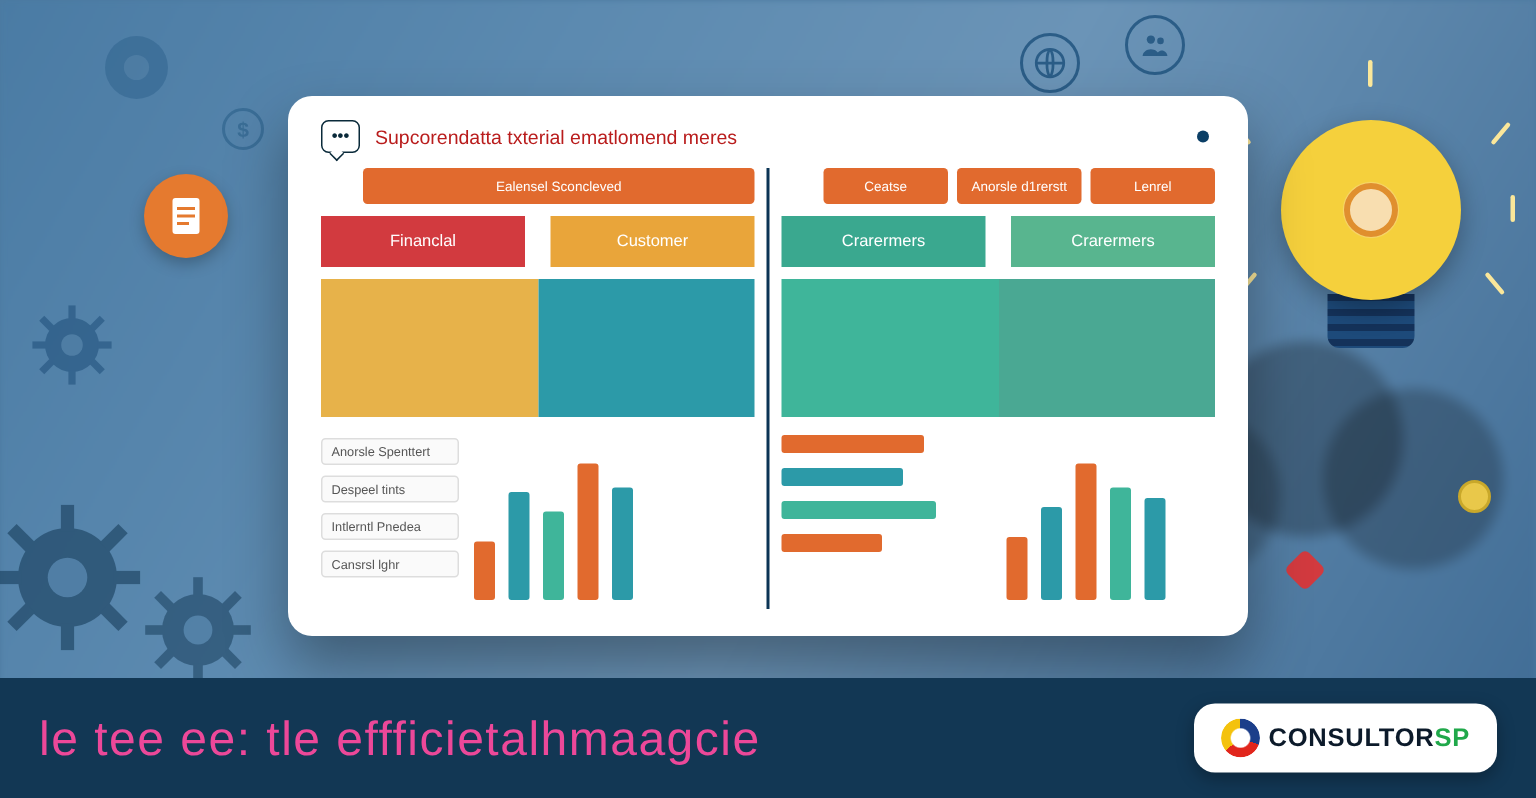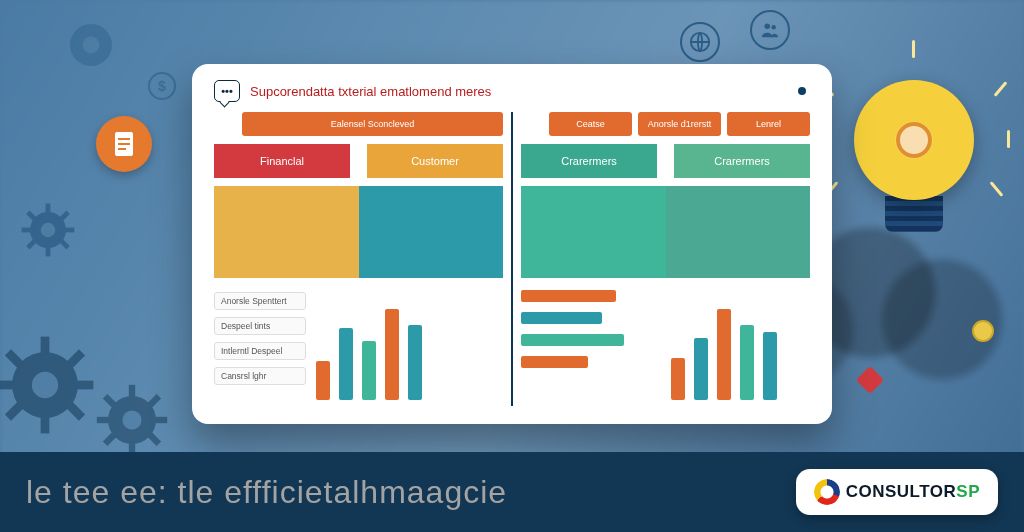--- a/index.html
+++ b/index.html
@@ -77,21 +77,21 @@
   .legend div{font-size:8.5px;color:#555;border:1px solid #ddd;border-radius:3px;padding:3px 6px;background:#fafafa;}
   .bars{flex:1;display:flex;align-items:flex-end;gap:9px;height:100%;padding-bottom:6px;}
   .bars span{display:block;width:14px;border-radius:2px;}
 
   .prog-col{flex:1;display:flex;flex-direction:column;gap:10px;padding-top:4px;}
   .prog{height:12px;border-radius:2px;}
   .prog.o{background:#e16a2e;} .prog.t{background:#2c9aa8;} .prog.g{background:#3fb59a;}
 
   
   .caption{position:absolute;left:0;right:0;bottom:0;height:80px;background:#123754;display:flex;align-items:center;padding:0 26px;}
-  .caption-text{color:#a3a3a3;font-size:32px;letter-spacing:1px;font-weight:300;}
+  .caption-text{color:#ec4899;font-size:32px;letter-spacing:1px;font-weight:300;}
   .brand{margin-left:auto;background:#fff;border-radius:14px;padding:10px 18px;display:flex;align-items:center;gap:6px;box-shadow:0 4px 12px rgba(0,0,0,.3);}
   .brand-swirl{width:26px;height:26px;border-radius:50%;
     background:conic-gradient(#1b3e8a 0 110deg,#e1261c 110deg 230deg,#f4c20d 230deg 360deg);
     mask:radial-gradient(circle,transparent 0 6px,#000 7px);
     -webkit-mask:radial-gradient(circle,transparent 0 6px,#000 7px);}
   .brand-text{font-weight:800;color:#0c1a2a;font-size:17px;letter-spacing:.5px;}
   .brand-text .sp{color:#20a84a;}
 </style>
 </head>
 <body>
@@ -237,21 +237,21 @@
     </div>
     <div class="color-row">
       <div class="block b3"></div>
       <div class="block b4"></div>
     </div>
 
     <div class="bottom">
       <div class="legend">
         <div>Anorsle Spenttert</div>
         <div>Despeel tints</div>
-        <div>Intlerntl Despeel</div>
+        <div>Intlerntl Pnedea</div>
         <div>Cansrsl lghr</div>
       </div>
       <div class="bars" id="bars-left">
           <span style="height: 34.2857%; background: rgb(225, 106, 46);"></span>
           <span style="height: 62.8571%; background: rgb(44, 154, 168);"></span>
           <span style="height: 51.4286%; background: rgb(63, 181, 154);"></span>
           <span style="height: 80%; background: rgb(225, 106, 46);"></span>
           <span style="height: 65.7143%; background: rgb(44, 154, 168);"></span>
         </div>
     </div>

